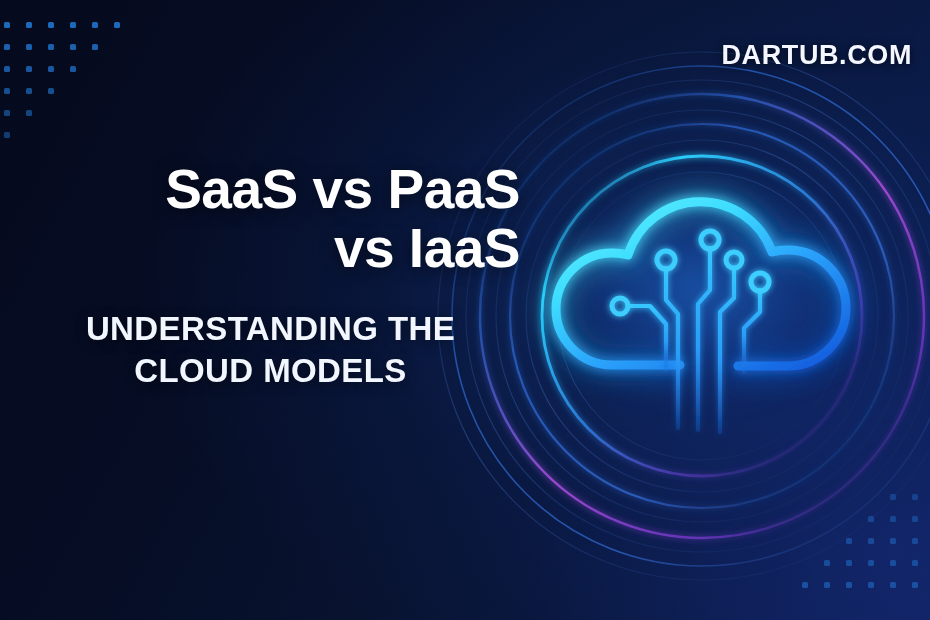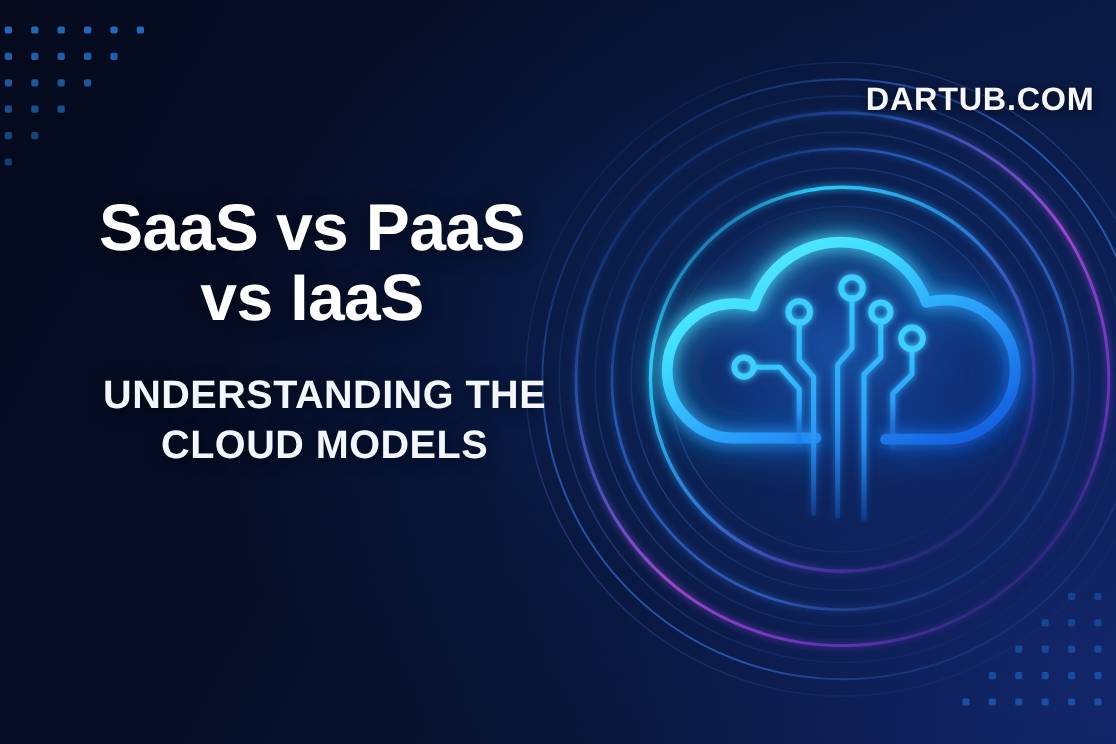--- a/index.html
+++ b/index.html
@@ -48,37 +48,38 @@
     z-index:6;
   }
   .title {
     color:#ffffff;
     font-weight:bold;
     font-size:55px;
     line-height:1.07;
     letter-spacing:-0.5px;
     text-shadow:0 2px 16px rgba(0,0,0,.55);
     white-space:pre-line;
+    text-align:right;
   }
   .subtitle {
     margin-top:30px;
     color:#f2f6ff;
     font-weight:bold;
     font-size:33px;
     line-height:1.28;
     letter-spacing:0.4px;
     white-space:pre-line;
     text-shadow:0 2px 12px rgba(0,0,0,.5);
     padding-left:21px;
   }
 
   
   .watermark {
     position:absolute;
-    right:18px; top:68px;
+    right:18px; top:40px;
     color:#f4f7ff;
     font-weight:bold;
     font-size:27px;
     letter-spacing:0.6px;
     z-index:8;
     text-shadow:0 1px 8px rgba(0,0,0,.7);
   }
 
   
   .cloud-wrap {

